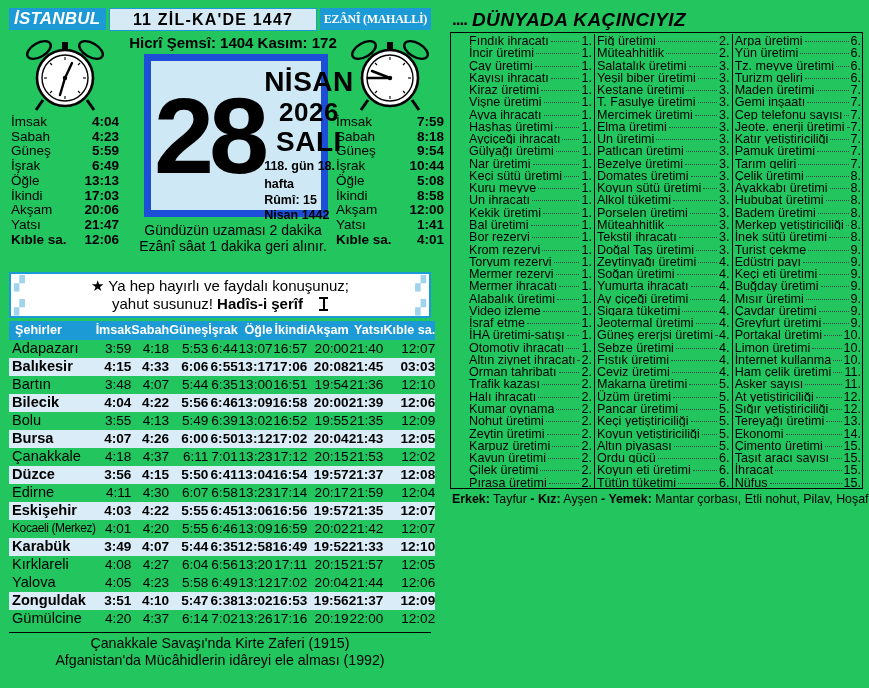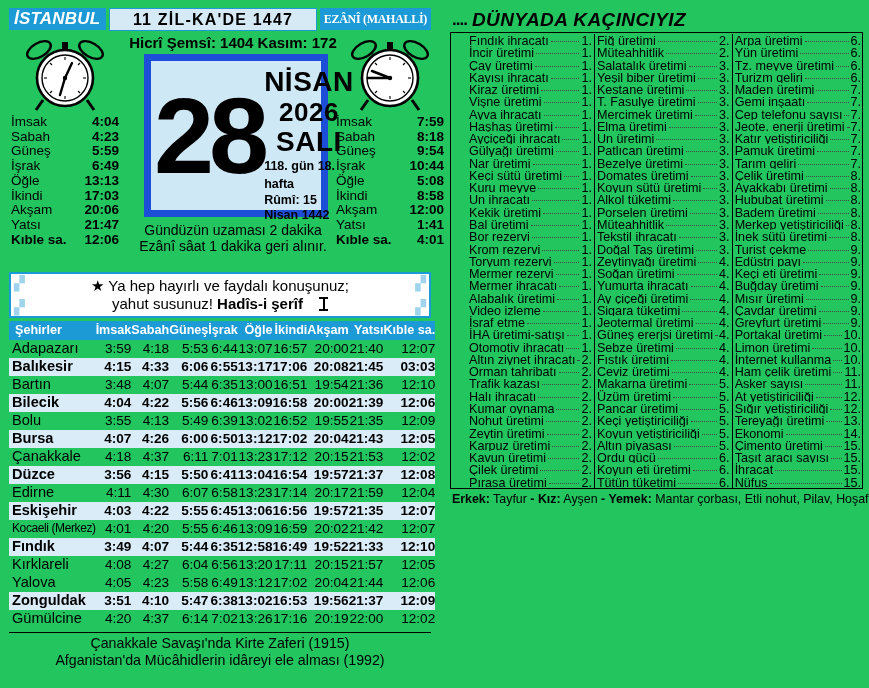--- a/index.html
+++ b/index.html
@@ -513,21 +513,21 @@
             <td>4:20</td>
             <td>5:55</td>
             <td>6:46</td>
             <td>13:09</td>
             <td>16:59</td>
             <td>20:02</td>
             <td>21:42</td>
             <td>12:07</td>
           </tr>
           <tr class="alt">
-            <td class="cname">Fındık</td>
+            <td class="cname">Karabük</td>
             <td>3:49</td>
             <td>4:07</td>
             <td>5:44</td>
             <td>6:35</td>
             <td>12:58</td>
             <td>16:49</td>
             <td>19:52</td>
             <td>21:33</td>
             <td>12:10</td>
           </tr>

